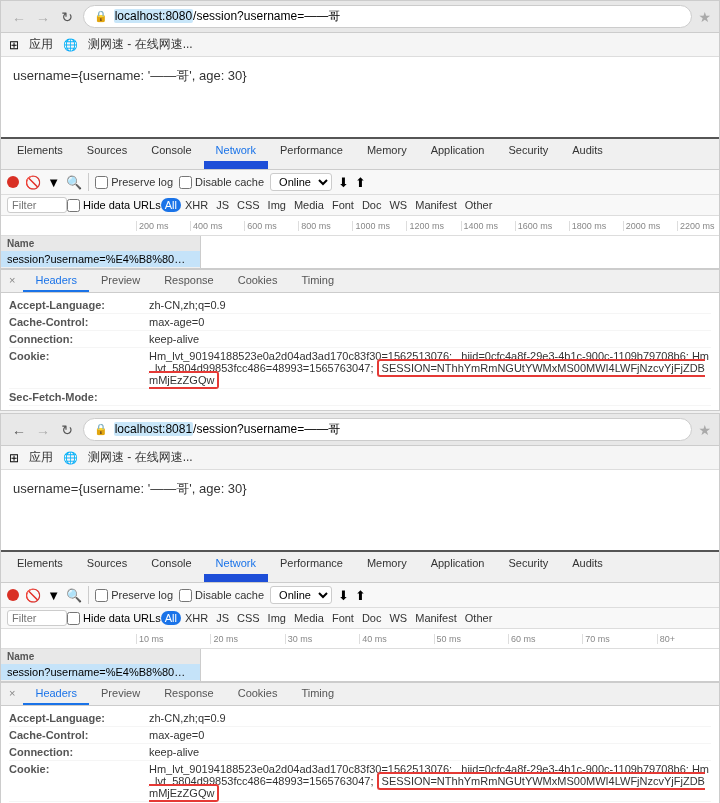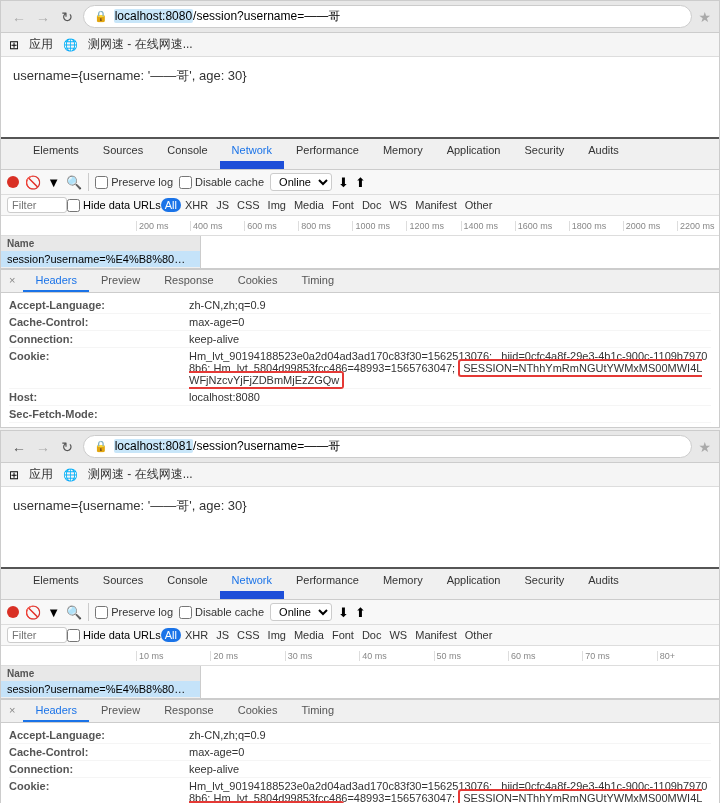--- a/index.html
+++ b/index.html
@@ -104,21 +104,21 @@
     .devtools-panel {
       background: #f8f8f8;
       border-top: 2px solid #555;
     }
 
     
     .devtools-tabs {
       display: flex;
       background: #f0f0f0;
       border-bottom: 1px solid #ccc;
-      padding: 0 20px;
+      padding: 0 4px;
       gap: 0;
     }
 
     .devtools-tab {
       padding: 5px 12px;
       cursor: pointer;
       font-size: 11px;
       color: #333;
       border-bottom: 2px solid transparent;
       white-space: nowrap;
@@ -320,21 +320,20 @@
     .header-name {
       color: #555;
       font-weight: bold;
       min-width: 140px;
     }
 
     .header-value {
       color: #333;
       flex: 1;
       word-break: break-all;
-      margin-left: 40px;
     }
 
     .session-highlight {
       border: 2px solid #e53935;
       border-radius: 3px;
       padding: 1px 3px;
       background: #fff;
       display: inline;
     }
 
@@ -474,24 +473,20 @@
         </div>
         <div class="header-row">
           <span class="header-name">Connection:</span>
           <span class="header-value">keep-alive</span>
         </div>
         <div class="header-row">
           <span class="header-name">Cookie:</span>
           <span class="header-value">Hm_lvt_90194188523e0a2d04ad3ad170c83f30=1562513076; _hjid=0cfc4a8f-29e3-4b1c-900c-1109b79708b6; Hm_lvt_5804d99853fcc486=48993=1565763047; <span class="session-highlight">SESSION=NThhYmRmNGUtYWMxMS00MWI4LWFjNzcvYjFjZDBmMjEzZGQw</span></span>
         </div>
         <div class="header-row">
-          <span class="header-name">Host:</span>
-          <span class="header-value">localhost:8080</span>
-        </div>
-        <div class="header-row">
           <span class="header-name">Sec-Fetch-Mode:</span>
         </div>
       </div>
     </div>
   </div>
 </div>
 
 <div class="browser-window browser-section">
 
   <div class="chrome-bar">

